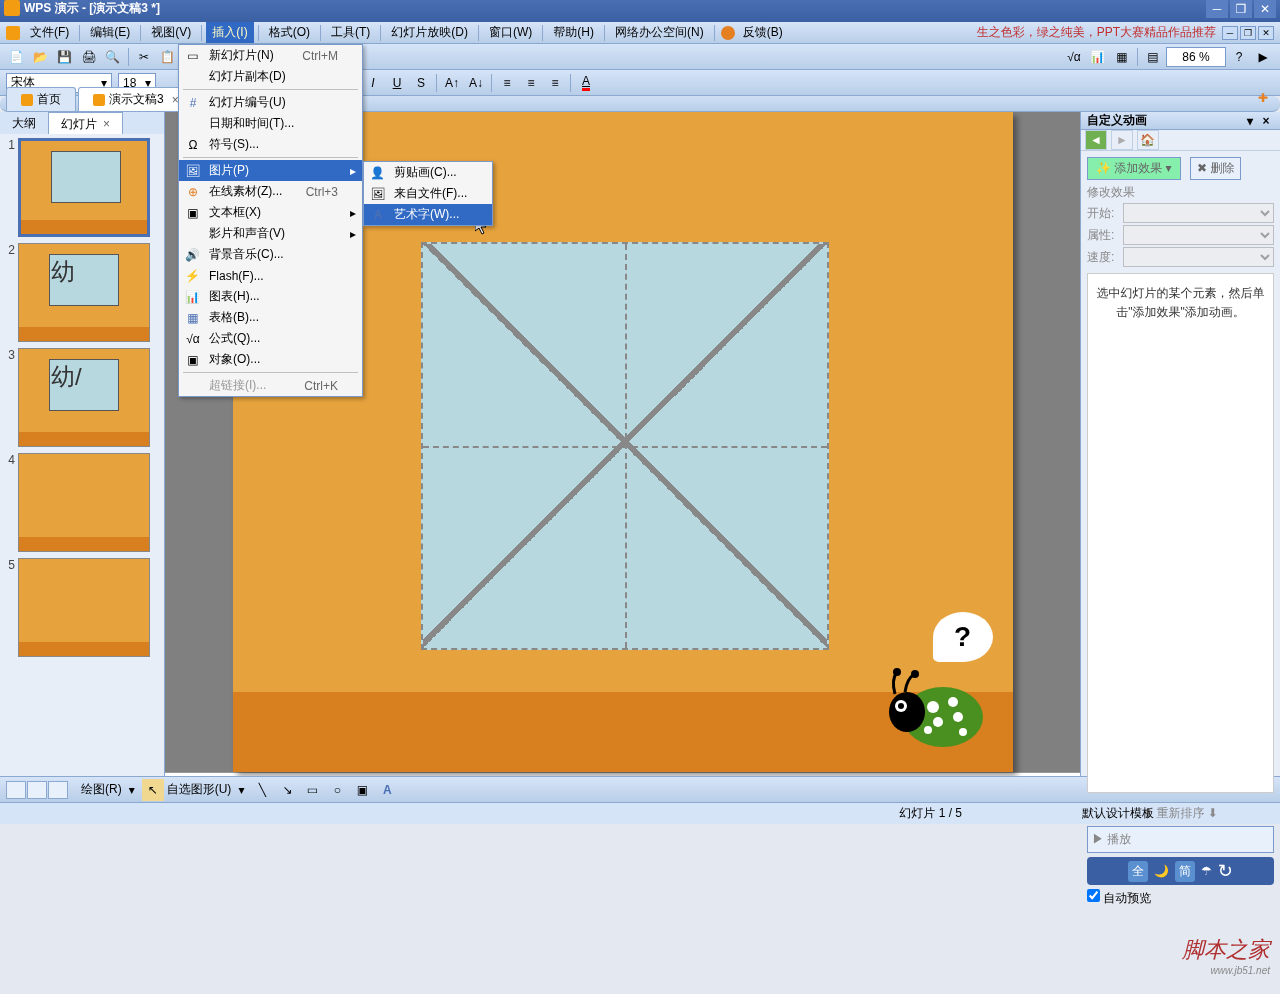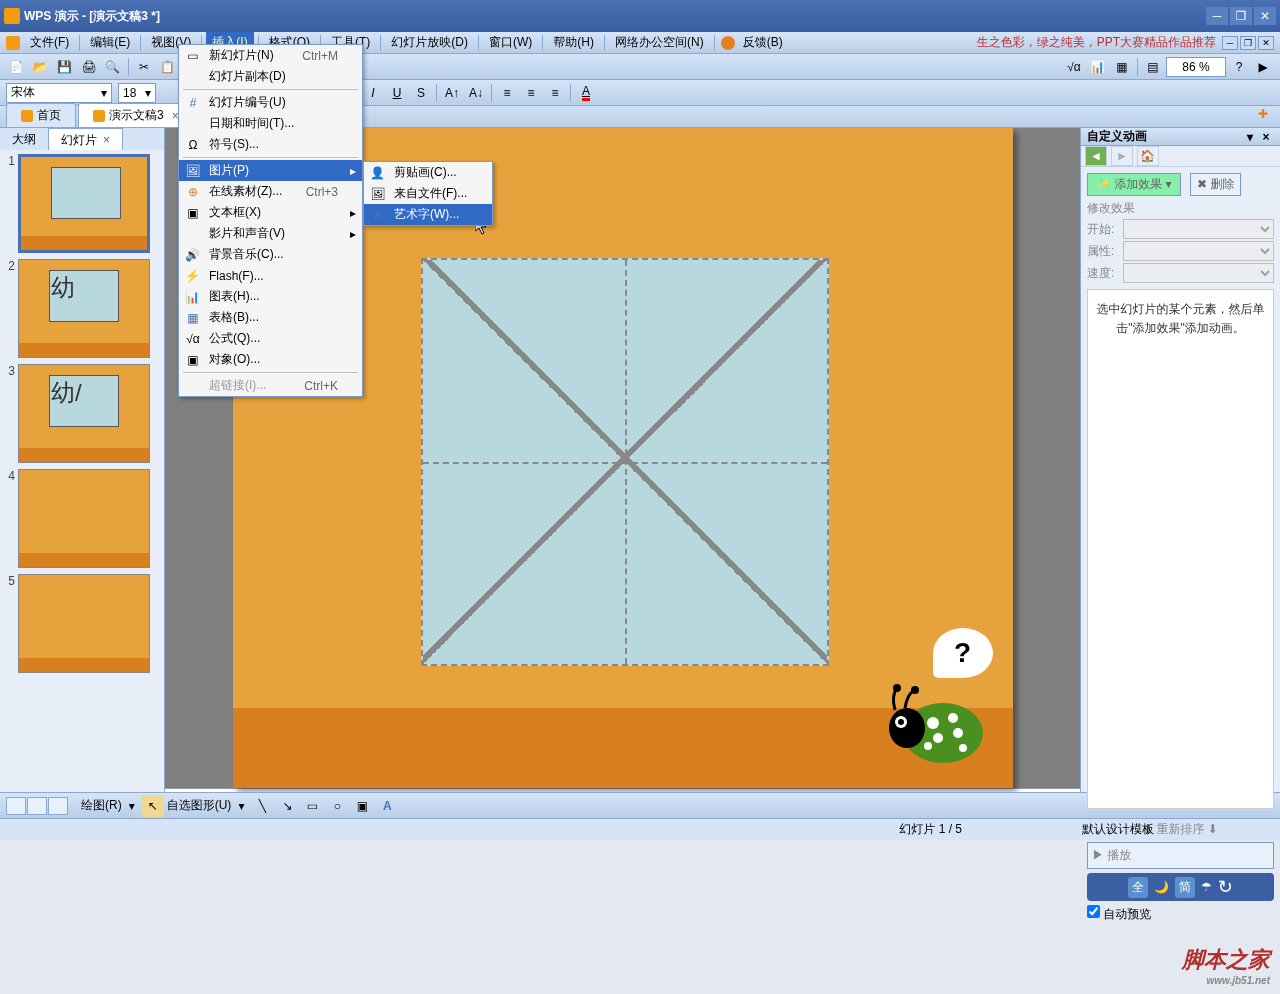--- a/index.html
+++ b/index.html
@@ -1,36 +1,36 @@
 <!DOCTYPE html>
 <html><head>
 <meta charset="utf-8">
 <style>
 * { box-sizing: border-box; margin: 0; padding: 0; font-family: "SimSun", "宋体", sans-serif; }
 body { width: 1280px; height: 994px; background: #e4e8f0; overflow: hidden; font-size: 12px; }
-.titlebar { height: 22px; background: linear-gradient(#4a6fb3, #3b5fa3); display: flex; align-items: center; color: #fff; padding: 16px 4px; }
+.titlebar { height: 22px; background: linear-gradient(#4a6fb3, #3b5fa3); display: flex; align-items: flex-start; color: #fff; padding: 0 4px; }
 .titlebar .icon { width: 16px; height: 16px; background: #f39c12; border-radius: 2px; margin-right: 4px; }
 .titlebar .title { flex: 1; font-weight: bold; }
 .winbtns { display: flex; gap: 2px; }
 .winbtns div { width: 22px; height: 18px; background: #5a7fc3; display: flex; align-items: center; justify-content: center; cursor: pointer; }
 .menubar { height: 22px; background: linear-gradient(#d6e4f8, #b8cee8); display: flex; align-items: center; padding: 0 6px; border-bottom: 1px solid #8aa8d0; }
 .menubar .mitem { padding: 2px 6px; cursor: pointer; position: relative; }
 .menubar .mitem.active { background: #316ac5; color: #fef9c3; }
 .menubar .sep { width: 1px; height: 16px; background: #8aa8d0; margin: 0 4px; }
 .menubar .spacer { flex: 1; }
 .menubar .promo { color: #c03030; margin-right: 6px; }
 .menubar .docbtns { display: flex; gap: 2px; }
 .menubar .docbtns div { width: 16px; height: 14px; border: 1px solid #7a9acc; background: #c8dcf5; cursor: pointer; font-size: 9px; display: flex; align-items: center; justify-content: center; }
 .toolbar { height: 26px; background: linear-gradient(#d6e4f8, #b8cee8); display: flex; align-items: center; padding: 0 6px; gap: 2px; border-bottom: 1px solid #8aa8d0; }
 .tbtn { width: 22px; height: 22px; border: 1px solid transparent; cursor: pointer; display: flex; align-items: center; justify-content: center; }
 .tsep { width: 1px; height: 18px; background: #8aa8d0; margin: 0 2px; }
 .fontsel { width: 106px; height: 20px; background: #fff; border: 1px solid #7a9acc; padding: 0 4px; display: flex; align-items: center; }
 .sizesel { width: 38px; height: 20px; background: #fff; border: 1px solid #7a9acc; padding: 0 4px; display: flex; align-items: center; margin-left: 4px; }
 .zoomsel { width: 60px; height: 20px; background: #fff; border: 1px solid #7a9acc; padding: 0 4px; display: flex; align-items: center; justify-content: center; }
-.tabbar { height: 22px; background: linear-gradient(#cfe0f5, #b8cee8); display: flex; align-items: flex-end; padding: 0 6px; border-bottom: 1px solid #8aa8d0; }
+.tabbar { height: 16px; background: linear-gradient(#cfe0f5, #b8cee8); display: flex; align-items: flex-end; padding: 0 6px; border-bottom: 1px solid #8aa8d0; border-radius: 11px; }
 .tab { padding: 3px 14px; background: #fff; border: 1px solid #8aa8d0; border-bottom: none; border-radius: 3px 3px 0 0; margin-right: 2px; cursor: pointer; display: flex; align-items: center; gap: 4px; }
 .tab.inactive { background: #d8e6f8; }
 .tab .ticon { width: 12px; height: 12px; background: #f39c12; border-radius: 2px; }
 .tab .close { color: #666; margin-left: 4px; }
 .workspace { display: flex; height: 664px; }
 .leftpanel { width: 165px; background: #e8eef8; border-right: 1px solid #8aa8d0; display: flex; flex-direction: column; }
 .lefttabs { height: 22px; display: flex; background: #d6e4f8; }
 .lefttab { padding: 3px 12px; cursor: pointer; }
 .lefttab.active { background: #fff; border: 1px solid #8aa8d0; border-bottom: none; }
 .lefttab .close { margin-left: 6px; color: #666; }
@@ -72,21 +72,21 @@
 .rpfoot { margin-top: auto; padding: 6px; }
 .rpfoot .reorder { text-align: center; color: #888; margin-bottom: 4px; }
 .rpfoot .playbtn { width: 100%; padding: 4px; border: 1px solid #7a9acc; background: #e8f0fb; color: #888; text-align: left; margin-bottom: 4px; cursor: pointer; }
 .rpfoot .brand { height: 28px; background: #3b5fa3; border-radius: 4px; display: flex; align-items: center; justify-content: center; color: #fff; gap: 6px; }
 .rpfoot .autoprev { margin-top: 4px; }
 .bottombar { height: 26px; background: linear-gradient(#d6e4f8, #b8cee8); border-top: 1px solid #8aa8d0; display: flex; align-items: center; padding: 0 6px; gap: 3px; }
 .viewbtns { display: flex; gap: 1px; margin-right: 10px; }
 .viewbtns div { width: 20px; height: 18px; border: 1px solid #8aa8d0; background: #e8f0fb; cursor: pointer; }
 .statusbar { height: 22px; background: #d6e4f8; border-top: 1px solid #8aa8d0; display: flex; align-items: center; padding: 0 6px; }
 .statusbar .spacer { flex: 1; }
-.watermark { position: fixed; right: 10px; bottom: 8px; font-family: cursive; font-weight: bold; color: #b03030; font-size: 22px; font-style: italic; }
+.watermark { position: fixed; right: 10px; bottom: 18px; font-family: cursive; font-weight: normal; color: #b03030; font-size: 22px; font-style: italic; }
 .dropdown { position: absolute; background: #f5f5f5; border: 1px solid #7a9acc; box-shadow: 2px 2px 4px rgba(0,0,0,0.3); z-index: 100; }
 .dropdown .ditem { display: flex; align-items: center; height: 21px; padding: 0 24px 0 4px; cursor: pointer; position: relative; }
 .dropdown .ditem:hover, .dropdown .ditem.hov { background: #316ac5; color: #fff; }
 .dropdown .ditem .dicon { width: 20px; height: 16px; margin-right: 6px; display: flex; align-items: center; justify-content: center; }
 .dropdown .ditem .dshort { margin-left: auto; color: #666; }
 .dropdown .dsep { height: 1px; background: #c0c0c0; margin: 2px 4px; }
 .dropdown .ditem .arrow { position: absolute; right: 6px; }
 .dropdown .ditem.disabled { color: #999; }
 .menu1 { left: 178px; top: 44px; width: 185px; }
 .menu2 { left: 363px; top: 161px; width: 130px; }

